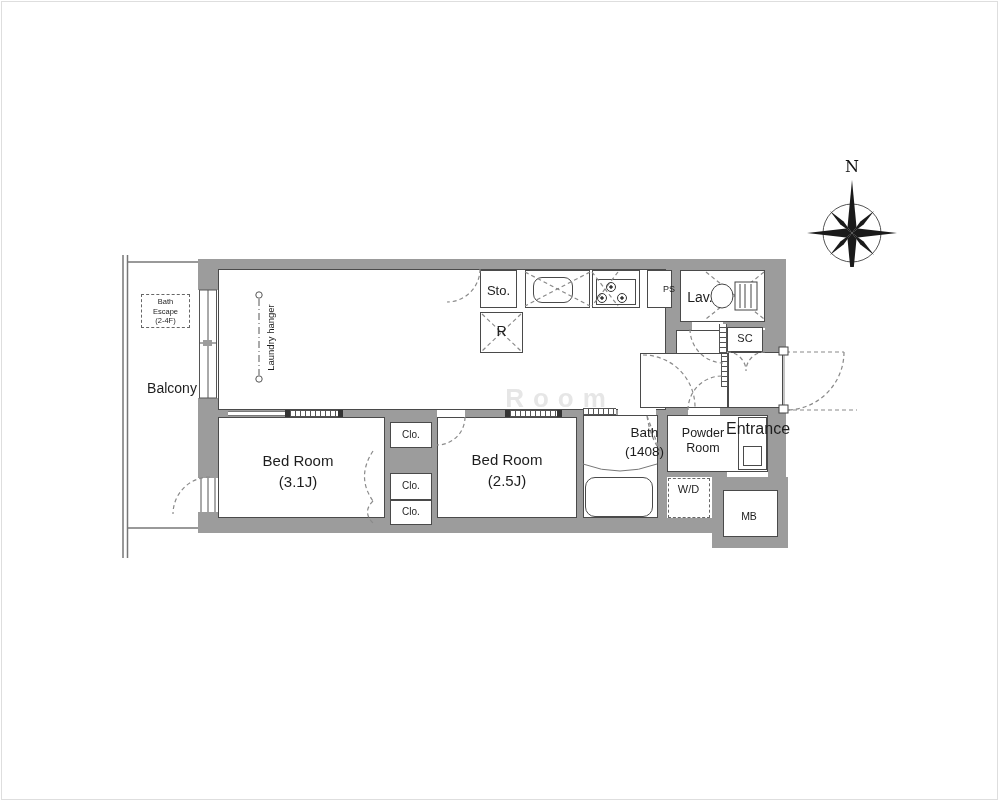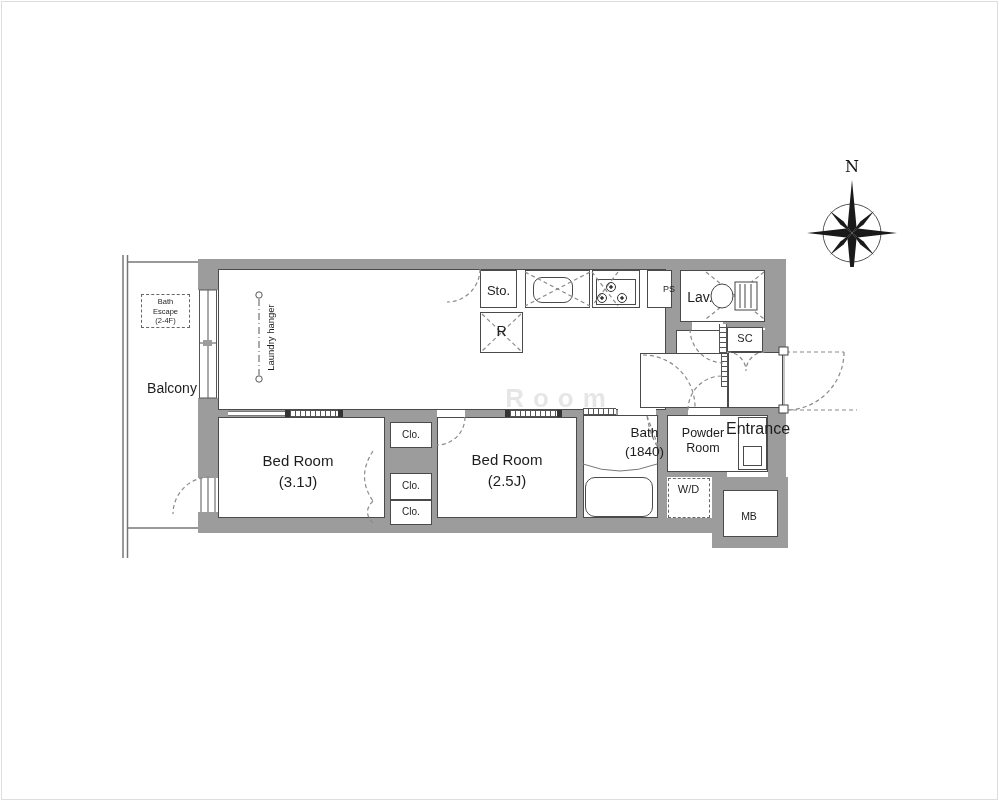--- a/index.html
+++ b/index.html
@@ -201,21 +201,21 @@
   <div class="lbl" style="left:228px;top:450px;width:140px;font-size:15px;line-height:21px;">
     <span>Bed Room</span><br>
     <span>(3.1J)</span>
   </div>
   <div class="lbl" style="left:437px;top:449px;width:140px;font-size:15px;line-height:21px;">
     <span>Bed Room</span><br>
     <span>(2.5J)</span>
   </div>
   <div class="lbl" style="left:583px;top:423px;width:75px;font-size:13.5px;line-height:19px;padding-left:24px;">
     <span>Bath</span><br>
-    <span>(1840)</span>
+    <span>(1408)</span>
   </div>
   <div class="lbl" style="left:665px;top:426px;width:76px;font-size:12.5px;line-height:15px;">
     <span>Powder</span><br>
     <span>Room</span>
   </div>
   <div class="lbl" style="left:726px;top:375px;width:60px;font-size:16px;margin-top:45px;">Entrance</div>
   <div class="lbl" style="left:480px;top:283px;width:37px;font-size:13px;">Sto.</div>
   <div class="lbl" style="left:647px;top:284px;width:44px;font-size:9px;">PS</div>
   <div class="lbl" style="left:480px;top:323px;width:43px;font-size:14px;">R</div>
   <div class="lbl" style="left:681px;top:289px;width:38px;font-size:14px;">Lav.</div>

